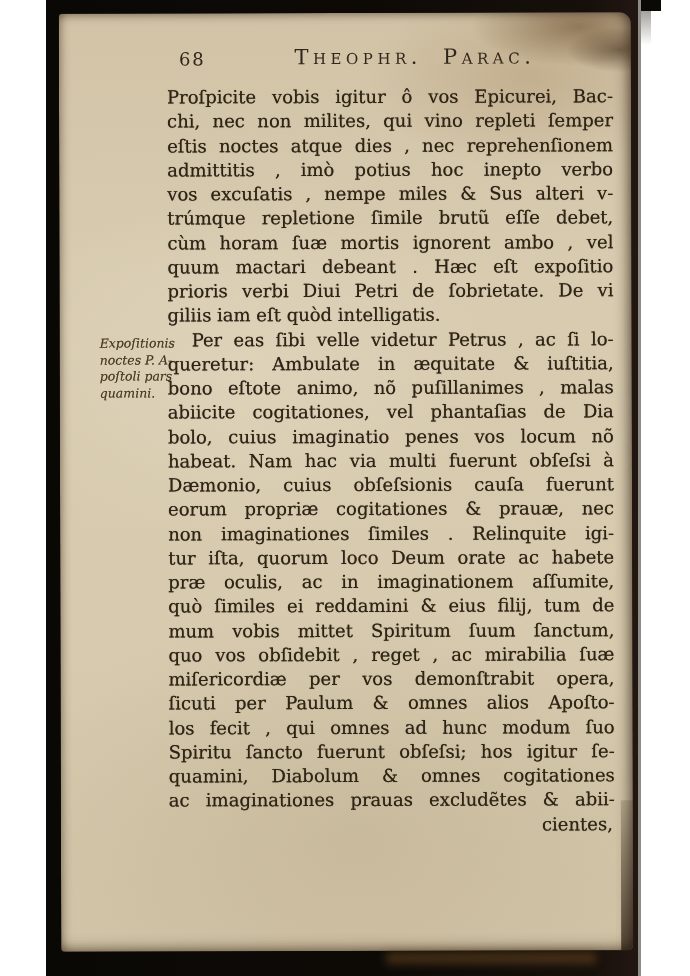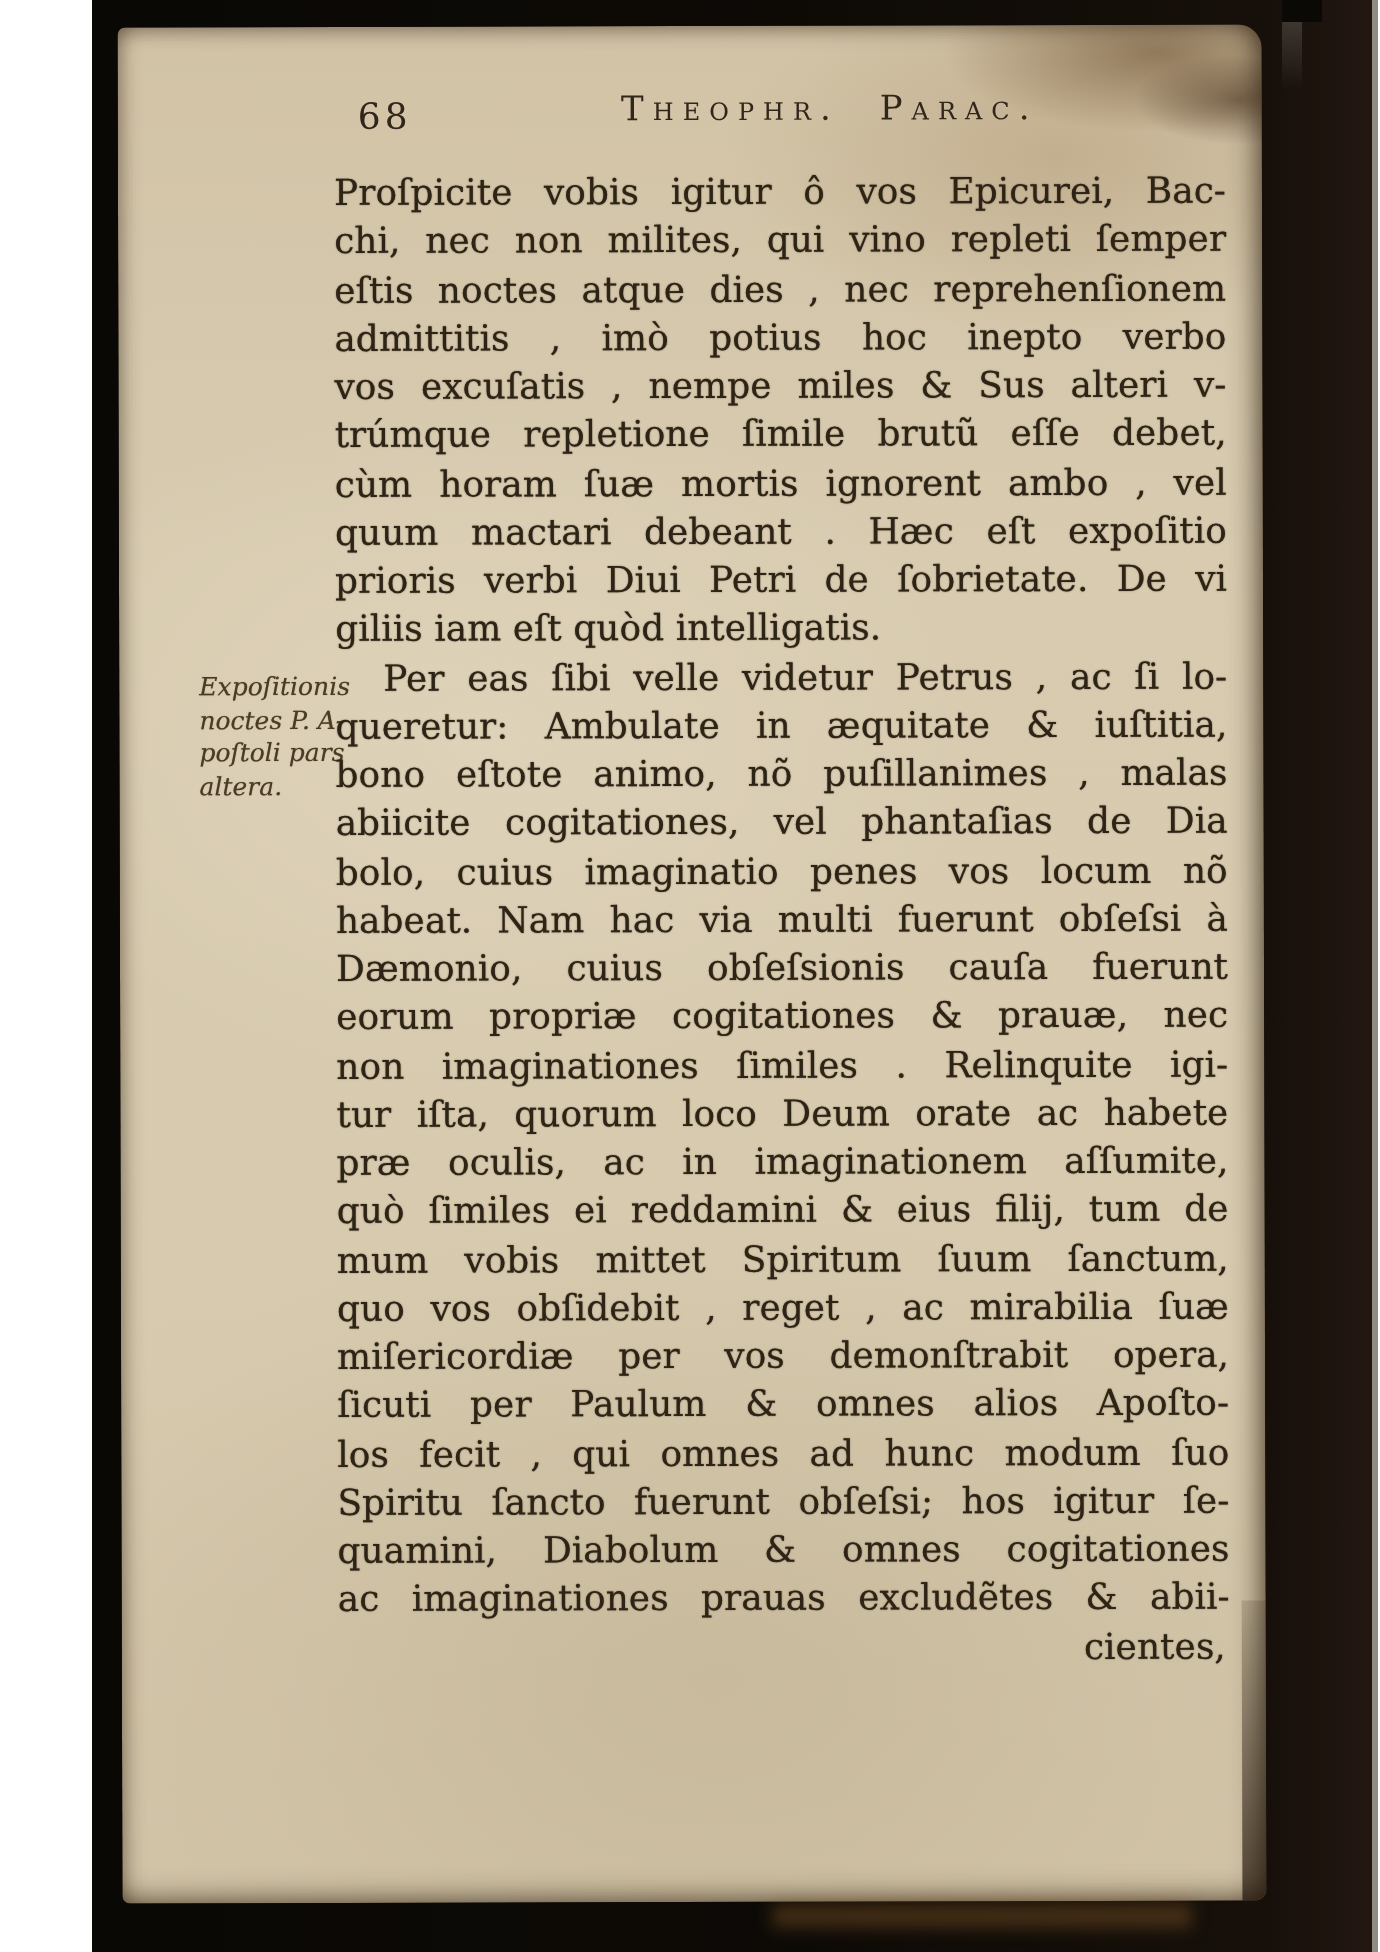--- a/index.html
+++ b/index.html
@@ -19,21 +19,20 @@
   }
   
   .scan {
     position: absolute;
     left: 46px;
     top: 0;
     width: 592px;
     height: 976px;
     background: linear-gradient(90deg, #0a0805 0%, #0d0a06 55%, #17100a 92%, #231712 100%);
     border-right: 3px solid #8f8c86;
-    padding-left: 48px;
   }
   .scan-tab {
     position: absolute;
     left: 641px;
     top: 0;
     width: 20px;
     height: 11px;
     background: #0b0906;
   }
   .scan-tab-shadow {
@@ -101,21 +100,21 @@
     font-size: 18px;
     letter-spacing: 2px;
   }
   .running-header {
     position: absolute;
     left: 60px;
     right: 10px;
     top: 0;
     text-align: center;
     font-variant: small-caps;
-    font-size: 17px;
+    font-size: 21px;
     letter-spacing: 4.5px;
     word-spacing: 10px;
   }
   
   .body-text {
     position: absolute;
     left: 108px;
     top: 72px;
     width: 446px;
     color: #2e2416;
@@ -158,21 +157,21 @@
 
       <div class="header-row">
         <span class="page-number">68</span>
         <span class="running-header">Theophr. Parac.</span>
       </div>
 
       <div class="margin-note">
         <div class="note-line">Expoſitionis</div>
         <div class="note-line">noctes P. A-</div>
         <div class="note-line">poſtoli pars</div>
-        <div class="note-line">altera.</div>
+        <div class="note-line">quamini.</div>
       </div>
 
       <div class="body-text">
         <div class="line">Proſpicite vobis igitur ô vos Epicurei, Bac-</div>
         <div class="line">chi, nec non milites, qui vino repleti ſemper</div>
         <div class="line">eſtis noctes atque dies , nec reprehenſionem</div>
         <div class="line">admittitis , imò potius hoc inepto verbo</div>
         <div class="line">vos excuſatis , nempe miles &amp; Sus alteri v-</div>
         <div class="line">trúmque repletione ſimile brutũ eſſe debet,</div>
         <div class="line">cùm horam ſuæ mortis ignorent ambo , vel</div>

